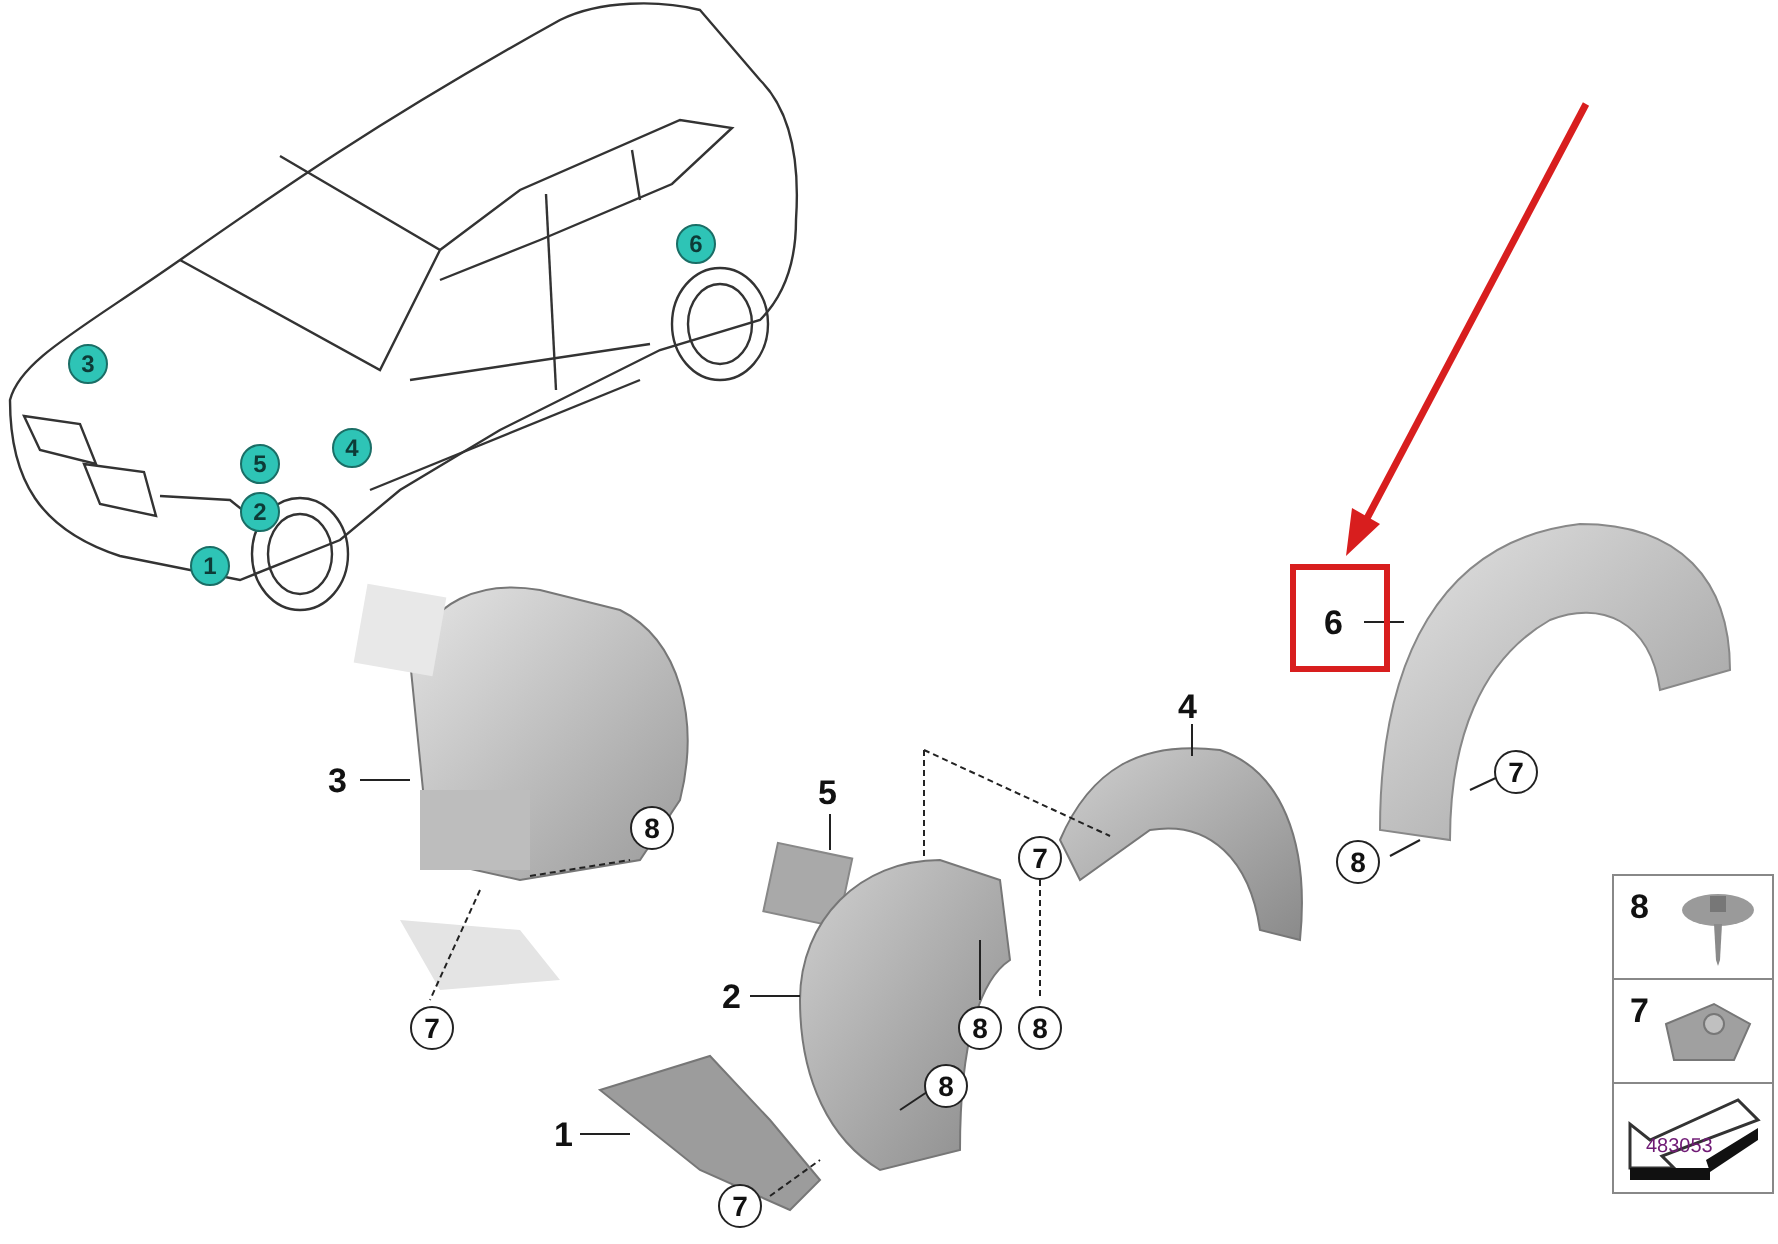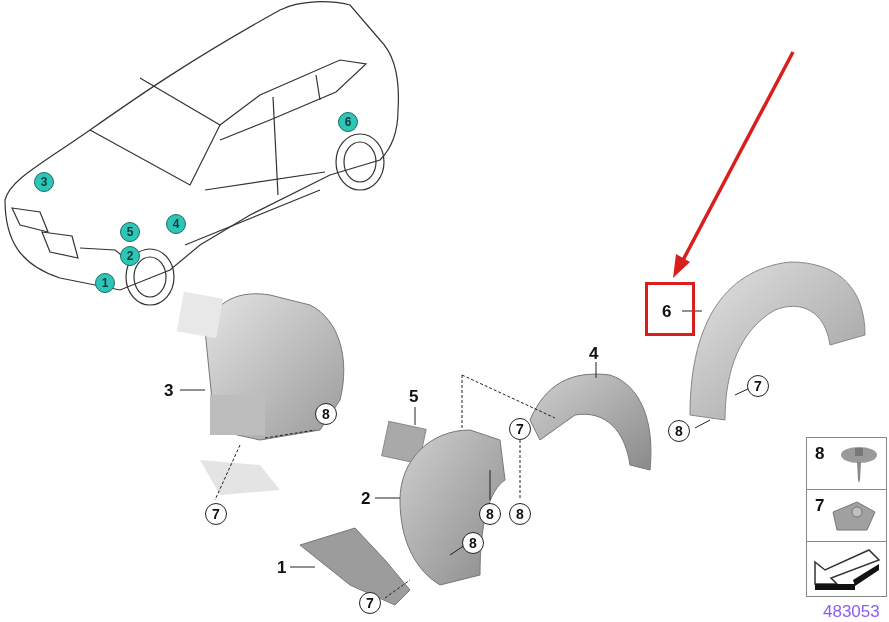--- a/index.html
+++ b/index.html
@@ -7,21 +7,21 @@
   svg.main{position:absolute;left:0;top:0;}
   .callout{position:absolute;font-weight:bold;font-size:17px;color:#111;line-height:1;}
   .circ{position:absolute;width:22px;height:22px;border:1.6px solid #222;border-radius:50%;background:#fff;
         font-size:14px;font-weight:bold;display:flex;align-items:center;justify-content:center;color:#111;box-sizing:border-box;}
   .dot{position:absolute;width:20px;height:20px;border-radius:50%;background:#2ec4b6;border:1.5px solid #1a6e66;
        box-sizing:border-box;font-size:12px;font-weight:bold;display:flex;align-items:center;justify-content:center;color:#0d3b37;}
   .legend{position:absolute;left:806px;top:437px;width:79px;border:1px solid #888;background:#fff;}
   .legend .cell{height:51px;border-bottom:1px solid #888;position:relative;}
   .legend .cell:last-child{border-bottom:none;height:54px;}
   .legend .num{position:absolute;left:8px;top:6px;font-size:17px;font-weight:bold;color:#111;}
-  .imgid{position:absolute;left:823px;top:602px;font-size:17px;color:#8b5cf6;}
+  .imgid{position:absolute;left:823px;top:568px;font-size:10px;color:#701a75;}
   .redbox{position:absolute;left:645px;top:282px;width:50px;height:54px;border:3.5px solid #d81e1e;box-sizing:border-box;}
 </style>
 </head>
 <body>
 
 <svg class="main" width="889" height="622" viewBox="0 0 889 622">
   <defs>
     <linearGradient id="grey" x1="0" y1="0" x2="1" y2="1">
       <stop offset="0" stop-color="#e4e4e4"></stop>
         <stop offset="1" stop-color="#9a9a9a"></stop>

